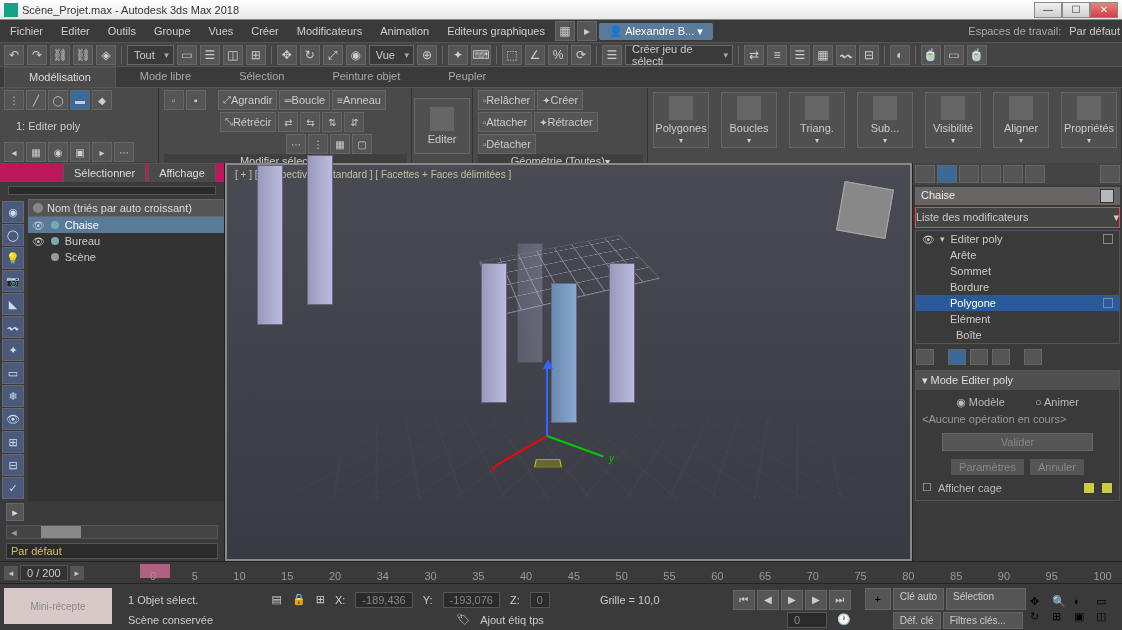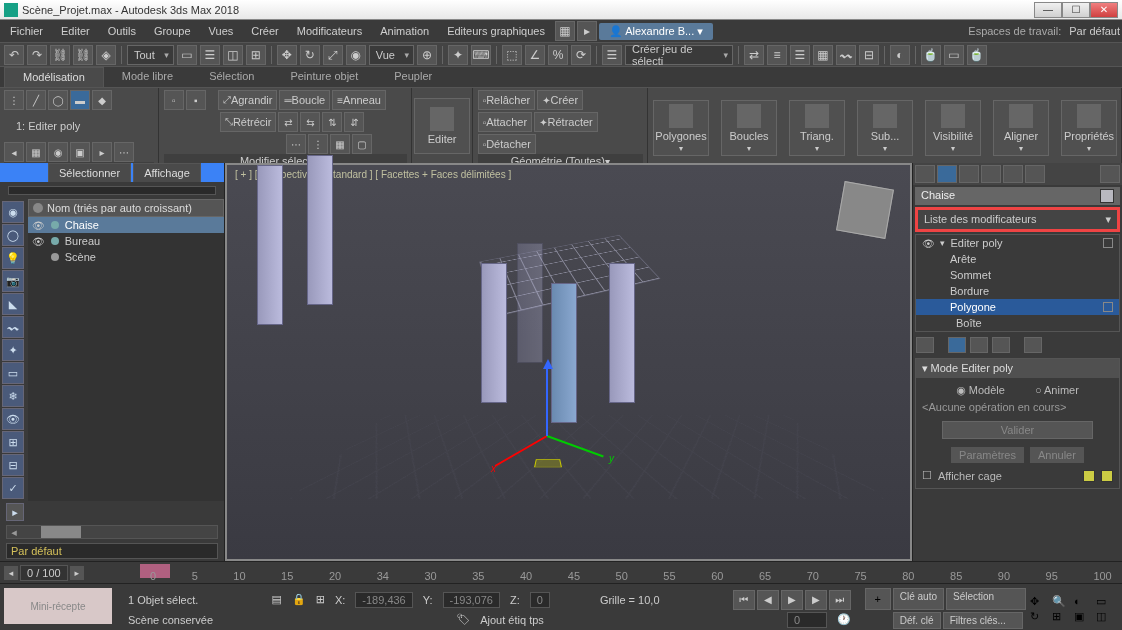--- a/index.html
+++ b/index.html
@@ -16,33 +16,33 @@
 .menubar .acct{background:#5a7a9a;padding:2px 10px;border-radius:2px;color:#fff}
 .ws{color:#aaa;padding:0 6px}
 .wsval{color:#ccc}
 .toolbar1{height:24px;background:#444;border-top:1px solid #555;display:flex;align-items:center;padding:0 4px;gap:3px}
 .tbtn{width:20px;height:20px;background:#555;border:1px solid #666;display:flex;align-items:center;justify-content:center;color:#ccc;font-size:12px}
 .tsep{width:1px;height:18px;background:#666;margin:0 2px}
 .tdrop{height:20px;background:#3a3a3a;border:1px solid #666;color:#ccc;padding:0 18px 0 6px;display:flex;align-items:center;position:relative}
 .tdrop::after{content:"▾";position:absolute;right:4px;font-size:9px;color:#aaa}
 .ribbon{background:#3a3a3a;border-top:1px solid #555}
 .rtabs{display:flex;height:20px;padding-left:4px}
-.rtab{padding:3px 18px;color:#aaa;background:#3a3a3a}
+.rtab{padding:3px 24px;color:#aaa;background:#3a3a3a}
 .rtab.on{background:#4a4a4a;color:#ddd;border:1px solid #555;border-bottom:none}
 .rbody{height:76px;background:#4a4a4a;border-top:1px solid #555;display:flex;gap:1px}
 .rgrp{border-right:1px solid #333;padding:2px 4px;display:flex;flex-direction:column}
 .rgrp .row{display:flex;gap:2px;align-items:center}
 .rbtn{height:20px;min-width:20px;background:#555;border:1px solid #666;color:#ccc;display:flex;align-items:center;justify-content:center;padding:0 4px;font-size:10px}
 .rbtn.sm{width:20px;padding:0}
 .rbig{width:56px;height:56px;background:#505050;border:1px solid #666;display:flex;flex-direction:column;align-items:center;justify-content:center;color:#ccc;font-size:10px;gap:2px}
 .rbig .ric{width:24px;height:24px;background:#666}
 .rlbl{height:16px;color:#ccc;font-size:10px;padding:1px 4px;text-align:center;background:#3f3f3f;display:flex;align-items:center;justify-content:center}
 .content{display:flex;height:398px}
 .left{width:225px;background:#3a3a3a;border-right:1px solid #222;display:flex;flex-direction:column}
-.ltabs{display:flex;height:20px;padding-left:48px;background:#3b82f6}
+.ltabs{display:flex;height:20px;padding-left:63px;background:#be185d}
 .ltab{padding:3px 10px;color:#ddd;background:#4a4a4a;border:1px solid #555;border-bottom:none;margin-right:2px}
 .lsearch{height:18px;background:#2a2a2a;border:1px solid #555;margin:4px 8px}
 .lbody{flex:1;display:flex}
 .licons{width:28px;background:#3a3a3a;display:flex;flex-direction:column;gap:1px;padding:2px}
 .lic{width:22px;height:22px;background:#4a5a7a;border:1px solid #667;display:flex;align-items:center;justify-content:center;color:#cde;font-size:11px}
 .llist{flex:1;background:#333}
 .lhdr{background:#555;color:#ddd;padding:2px 4px;border:1px solid #666;display:flex;align-items:center;gap:4px}
 .lhdr .bul{width:10px;height:10px;border-radius:50%;background:#888}
 .lrow{display:flex;align-items:center;padding:2px 4px;color:#ccc;gap:6px}
 .lrow.sel{background:#5a7a9a;color:#fff}
@@ -63,21 +63,21 @@
 .gizmo .ax{position:absolute;width:60px;height:2px;transform-origin:left}
 .gizmo .ax.x{background:red;transform:rotate(150deg)}
 .gizmo .ax.y{background:#0c0;transform:rotate(20deg)}
 .gizmo .ax.z{background:#36f;transform:rotate(-90deg);width:70px}
 .gizmo .al{position:absolute;font-size:10px;font-style:italic}
 .right{width:210px;background:#3a3a3a;border-left:1px solid #222;display:flex;flex-direction:column;color:#ccc}
 .ricons{height:22px;display:flex;gap:2px;padding:2px;background:#444}
 .ricons .ri{width:20px;height:18px;background:#555;border:1px solid #666}
 .rname{height:18px;background:#666;padding:2px 6px;margin:2px;color:#eee;display:flex;justify-content:space-between}
 .rname .sw{width:14px;height:14px;background:#b8b8c0;border:1px solid #333}
-.rsec{background:#444;padding:3px 6px;margin:0 2px;color:#ccc;border:3px solid #ef4444}
+.rsec{background:#444;padding:3px 0;margin:0 2px;color:#ccc;border:1px solid #ef4444}
 .mstack{margin:2px;border:1px solid #555}
 .mrow{display:flex;align-items:center;padding:2px 6px;gap:6px;color:#ccc}
 .mrow.on{background:#2a5a9a;color:#fff}
 .mrow .eye{width:12px}
 .mrow .arr{font-size:9px}
 .mrow .end{margin-left:auto;width:10px;height:10px;border:1px solid #888}
 .ricons2{height:22px;display:flex;gap:4px;padding:3px;align-items:center}
 .ricons2 .ri{width:18px;height:16px;background:#555;border:1px solid #666}
 .rroll{margin:2px;border:1px solid #555}
 .rrollh{background:#505050;padding:3px 6px;color:#ddd}
@@ -255,21 +255,21 @@
       <div class="row" style="margin-top:2px">
         <div class="rbtn">▫ <span>Attacher</span></div>
         <div class="rbtn">✦ <span>Rétracter</span></div>
       </div>
       <div class="row" style="margin-top:2px">
         <div class="rbtn">▫ <span>Détacher</span></div>
       </div>
       <div class="rlbl"><span>Géométrie (Toutes)</span> ▾</div>
     </div>
 
-    <div class="rgrp" style="flex-direction:row;gap:12px;padding-top:12px">
+    <div class="rgrp" style="flex-direction:row;gap:12px;padding-top:4px">
       <div class="rbig">
           <div class="ric"></div>
           <span>Polygones</span>
           <span style="font-size:8px">▾</span>
         </div>
       <div class="rbig">
           <div class="ric"></div>
           <span>Boucles</span>
           <span style="font-size:8px">▾</span>
         </div>
@@ -413,20 +413,21 @@
           <span>Editer poly</span>
           <span class="end"></span>
         </div>
       <div class="mrow" style="padding-left:34px">Arête</div>
       <div class="mrow" style="padding-left:34px">Sommet</div>
       <div class="mrow" style="padding-left:34px">Bordure</div>
       <div class="mrow on" style="padding-left:34px">
           <span>Polygone</span>
           <span class="end"></span>
         </div>
+      <div class="mrow" style="padding-left:34px">Elément</div>
       <div class="mrow">
           <span style="width:28px"></span>
           <span>Boîte</span>
         </div>
     </div>
     <div class="ricons2">
       <div class="ri"></div>
       <div style="width:6px"></div>
       <div class="ri" style="background:#3a6a9a"></div>
       <div class="ri"></div>
@@ -455,21 +456,21 @@
           <div class="sw2"></div>
         </div>
       </div>
     </div>
   </div>
 </div>
 
 <div class="timeline">
   <div class="tlsl">
     <div class="arr">◂</div>
-    <div class="num">0 / 100</div>
+    <div class="num">0 / 200</div>
     <div class="arr">▸</div>
   </div>
   <div class="tlmark"></div>
   <div class="tlruler">
     <span>0</span>
       <span>5</span>
       <span>10</span>
       <span>15</span>
       <span>20</span>
       <span>34</span>

